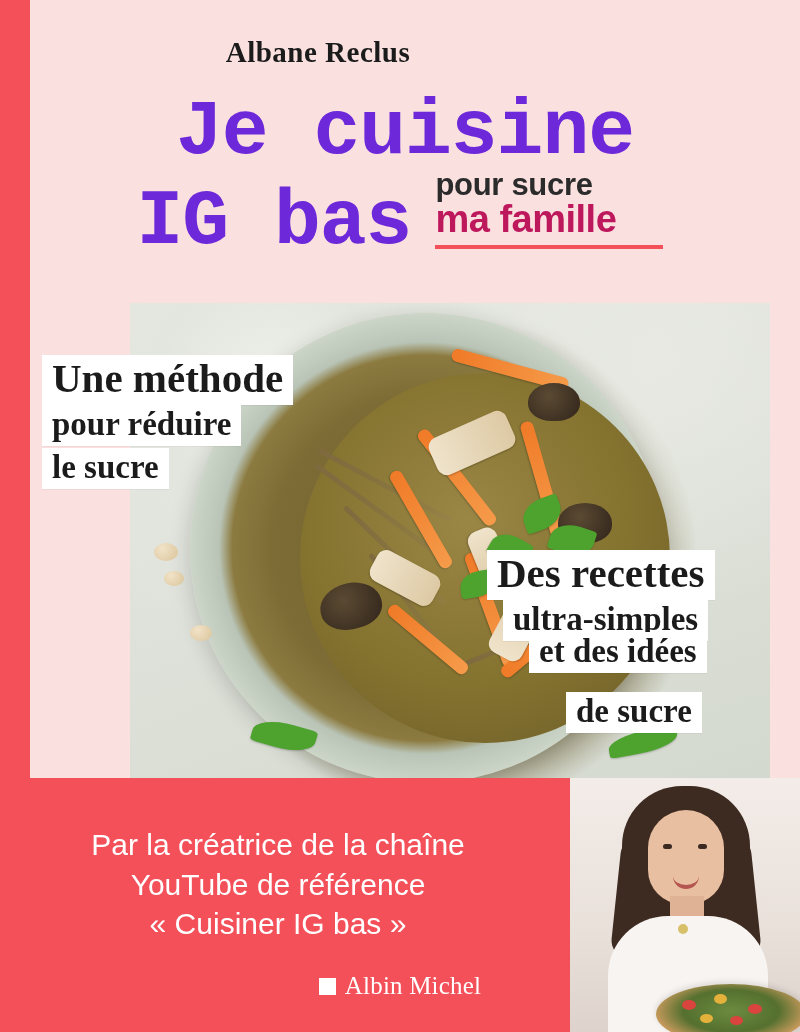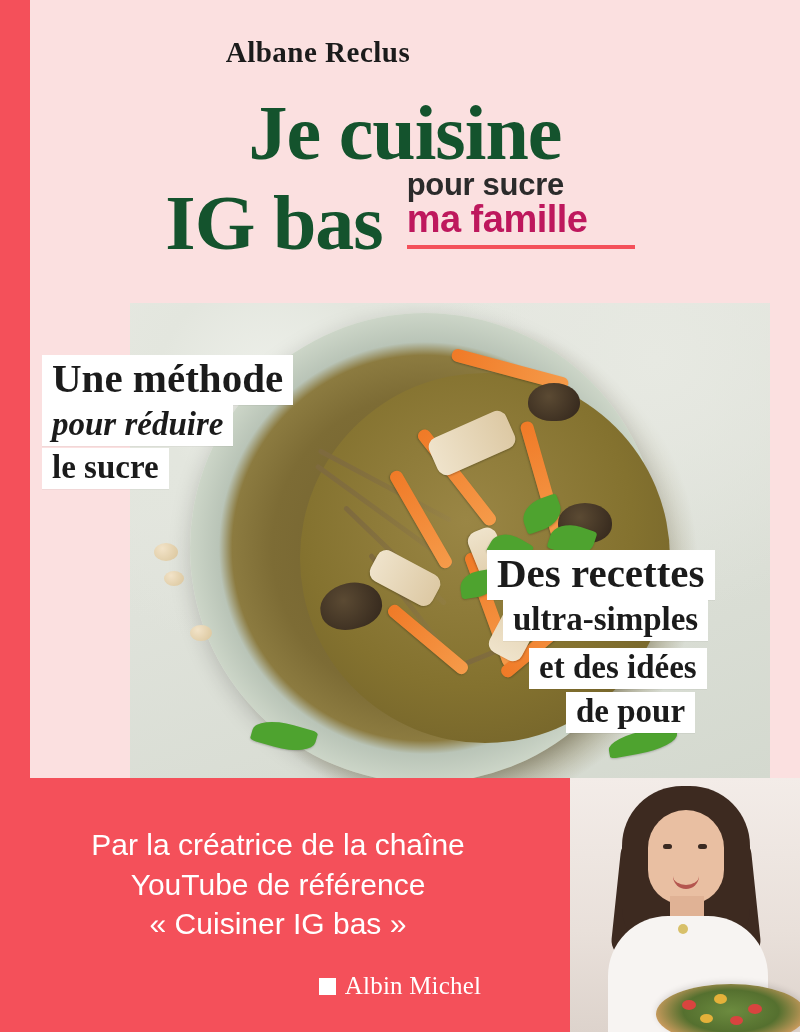--- a/index.html
+++ b/index.html
@@ -57,23 +57,23 @@
   }
 
   
   .title-wrap {
     position: absolute;
     left: 30px;
     top: 96px;
     width: 740px;
   }
   .title-line1, .title-line2 {
-    font-family: Liberation Serif, serif;
+    font-family: Liberation Mono, monospace;
     font-weight: bold;
-    color: #14532d;
+    color: #6d28d9;
     font-size: 78px;
     line-height: 0.94;
     letter-spacing: -1px;
   }
   .title-line1 {
     text-align: center;
     padding-left: 10px;
   }
   .title-row {
     display: flex;
@@ -178,27 +178,27 @@
     font-family: "Liberation Serif", serif;
     font-weight: bold;
     padding: 1px 10px 3px 10px;
     white-space: nowrap;
     line-height: 1.12;
     box-shadow: 0 1px 0 rgba(0,0,0,0.04);
   }
 
   .claim-left { left: 42px; }
   .cl1 { top: 355px; font-size: 41px; }
-  .cl2 { top: 405px; font-size: 33px; font-style: italic; }
+  .cl2 { top: 405px; font-size: 33px; }
   .cl3 { top: 448px; font-size: 33px; }
 
   .claim-right { }
   .cr1 { left: 487px; top: 550px; font-size: 41px; }
   .cr2 { left: 503px; top: 600px; font-size: 33px; }
-  .cr3 { left: 529px; top: 648px; font-size: 33px; }
+  .cr3 { left: 529px; top: 632px; font-size: 33px; }
   .cr4 { left: 566px; top: 692px; font-size: 33px; }
 
   
   .credits {
     position: absolute;
     left: 18px;
     top: 825px;
     width: 520px;
     text-align: center;
     color: #ffffff;
@@ -410,21 +410,21 @@
     <div class="nut" style="left:60px; top:322px; width:22px; height:16px;"></div>
   </div>
 
   <div class="sticker claim-left cl1">Une méthode</div>
   <div class="sticker claim-left cl2">pour réduire</div>
   <div class="sticker claim-left cl3">le sucre</div>
 
   <div class="sticker claim-right cr1">Des recettes</div>
   <div class="sticker claim-right cr2">ultra-simples</div>
   <div class="sticker claim-right cr3">et des idées</div>
-  <div class="sticker claim-right cr4">de pour</div>
+  <div class="sticker claim-right cr4">de sucre</div>
 
   <div class="credits">
     <div>Par la créatrice de la chaîne</div>
     <div>YouTube de référence</div>
     <div>« Cuisiner IG bas »</div>
   </div>
 
   <div class="portrait">
     <div class="portrait-bg"></div>
     <div class="p-hair-left"></div>

